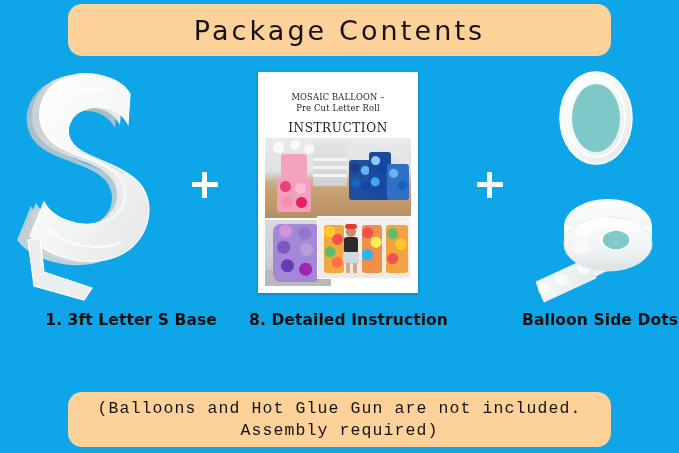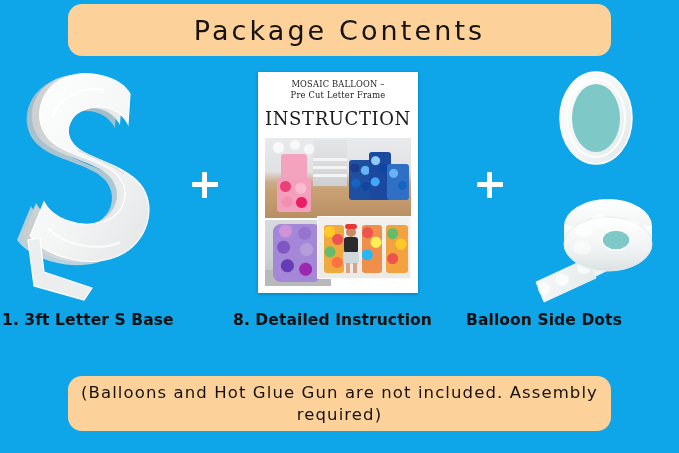--- a/index.html
+++ b/index.html
@@ -44,24 +44,25 @@
 
   #title-banner .txt {
     font-size: 27px;
     letter-spacing: 3.1px;
     font-weight: 400;
     font-family: "DejaVu Sans", sans-serif;
   }
 
   #disclaimer-banner {
     left: 68px;
-    top: 376px;
+    top: 392px;
     width: 543px;
     height: 55px;
     padding: 0 10px;
+    font-family: Liberation Mono, monospace;
   }
 
   #disclaimer-banner .txt {
     font-size: 16.5px;
     line-height: 1.28;
     letter-spacing: 1.1px;
     font-weight: 400;
   }
 
   
@@ -78,21 +79,21 @@
   }
   .plus::before { left: 0; top: 10px; width: 26px; height: 5px; }
   .plus::after  { top: 0; left: 10px; width: 5px; height: 26px; }
 
   #plus-1 { left: 192px; top: 172px; }
   #plus-2 { left: 477px; top: 172px; }
 
   
   .caption {
     position: absolute;
-    text-align: left;
+    text-align: right;
     color: #111111;
     font-size: 15.5px;
     line-height: 1.22;
     font-weight: 700;
     letter-spacing: .1px;
   }
   #caption-1 { left: 2px;   top: 311px; width: 215px; }
   #caption-2 { left: 233px; top: 311px; width: 215px; }
   #caption-3 { left: 466px; top: 311px; width: 212px; }
 
@@ -111,32 +112,32 @@
     position: absolute;
     left: 258px;
     top: 72px;
     width: 160px;
     height: 221px;
     background: #ffffff;
     box-shadow: 0 1px 3px rgba(0,0,0,.25);
     overflow: hidden;
   }
   #booklet-head {
-    padding: 7px 6px 2px 6px;
+    padding: 20px 6px 2px 6px;
     text-align: center;
     color: #1b1b1b;
     font-family: "DejaVu Serif", serif;
   }
   #booklet-head .line1 {
     font-size: 8.3px;
     line-height: 1.35;
     letter-spacing: .2px;
   }
   #booklet-head .line2 {
-    font-size: 18px;
+    font-size: 12px;
     letter-spacing: .6px;
     margin-top: 7px;
     text-align: center;
   }
   #booklet-photos {
     position: absolute;
     left: 7px;
     top: 66px;
     width: 146px;
     height: 148px;
@@ -260,21 +261,21 @@
 
   <div class="caption" id="caption-1">
     <div>1. 3ft Letter S Base</div>
   </div>
 
   <div class="plus" id="plus-1"></div>
 
   <div id="booklet">
     <div id="booklet-head">
       <div class="line1">MOSAIC BALLOON –</div>
-      <div class="line1">Pre Cut Letter Frame</div>
+      <div class="line1">Pre Cut Letter Roll</div>
       <div class="line2">INSTRUCTION</div>
     </div>
 
     <div id="booklet-photos">
 
       <div class="photo" id="photo-top">
 
         <div style="position:absolute;left:48px;top:2px;width:34px;height:46px;background:linear-gradient(180deg,#e4e5e6,#cfd0d1);"></div>
         <div style="position:absolute;left:48px;top:20px;width:34px;height:3px;background:#f4f4f5;"></div>
         <div style="position:absolute;left:48px;top:28px;width:34px;height:3px;background:#f4f4f5;"></div>

